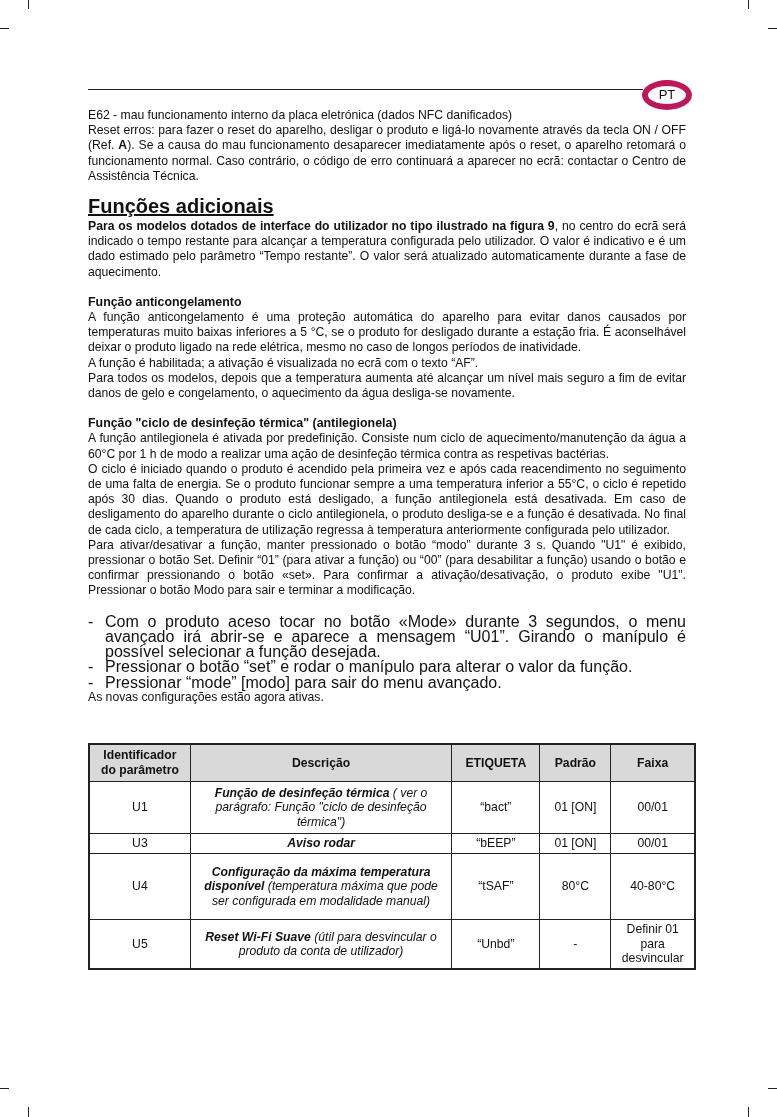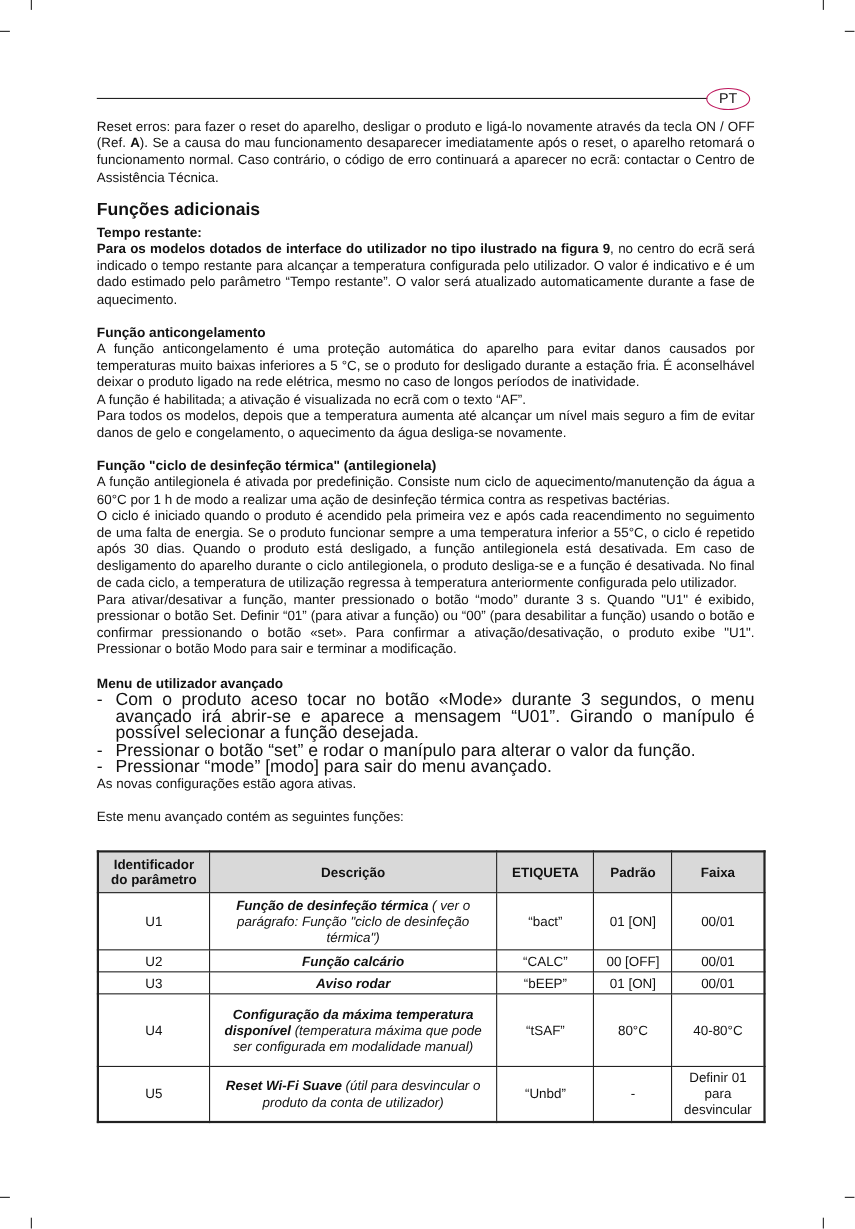--- a/index.html
+++ b/index.html
@@ -1,24 +1,24 @@
 <!DOCTYPE html>
 <html><head>
 <meta charset="utf-8">
 <style>
   html, body { margin:0; padding:0; background:#fff; }
   body { width:777px; height:1117px; position:relative; overflow:hidden;
          font-family:"Liberation Sans", sans-serif; color:#111; }
   .crop { position:absolute; background:#222; }
   .header-line { position:absolute; left:88px; top:89px; width:555px; height:1px; background:#222; }
-  .lang-badge { position:absolute; left:642px; top:80px; width:38px; height:18px; border:1px solid #be185d;
+  .lang-badge { position:absolute; left:642px; top:80px; width:38px; height:18px; border:6px solid #be185d;
                 border-radius:50%; font-size:13px; line-height:18px; text-align:center; }
   p, .ln { margin:0; font-size:12.2px; line-height:15.2px; text-align:justify; }
   .content { position:absolute; left:88px; top:108px; width:598px; }
-  h1 { font-size:16px; font-weight:bold; margin:13px 0 4px 0; line-height:18px; }
+  h1 { font-size:20px; font-weight:bold; margin:13px 0 4px 0; line-height:18px;text-decoration:underline; }
   h2 { font-size:12.4px; font-weight:bold; margin:0; line-height:15.2px; }
   .gap { height:15px; }
   ul.dash { list-style:none; margin:0; padding:0; }
   ul.dash li { position:relative; padding-left:17px; font-size:16px; line-height:15.2px; text-align:justify; }
   ul.dash li::before { content:"-"; position:absolute; left:0; }
   table { border-collapse:collapse; width:608px; margin-top:23px; font-size:12.2px; }
   th, td { border:1px solid #222; padding:2px 5px; vertical-align:middle; line-height:14.5px; }
   table { border:2px solid #222; }
   th { background:#d9d9d9; font-weight:bold; text-align:center; height:32px; }
   td.c { text-align:center; }
@@ -34,49 +34,47 @@
 <div class="crop" style="left:768px;top:28px;width:9px;height:1px;"></div>
 <div class="crop" style="left:0;top:1088px;width:9px;height:1px;"></div>
 <div class="crop" style="left:28px;top:1107px;width:1px;height:10px;"></div>
 <div class="crop" style="left:768px;top:1088px;width:9px;height:1px;"></div>
 <div class="crop" style="left:748px;top:1107px;width:1px;height:10px;"></div>
 
 <div class="header-line"></div>
 <div class="lang-badge">PT</div>
 
 <div class="content">
+  <p>E62 - mau funcionamento interno da placa eletrónica (dados NFC danificados)</p>
   <p><span>Reset erros: para fazer o reset do aparelho, desligar o produto e ligá-lo novamente através da tecla ON / OFF (Ref. </span><b>A</b><span>). Se a causa do mau funcionamento desaparecer imediatamente após o reset, o aparelho retomará o funcionamento normal. Caso contrário, o código de erro continuará a aparecer no ecrã: contactar o Centro de Assistência Técnica.</span></p>
 
   <h1>Funções adicionais</h1>
 
-  <h2>Tempo restante:</h2>
   <p><b>Para os modelos dotados de interface do utilizador no tipo ilustrado na figura 9</b><span>, no centro do ecrã será indicado o tempo restante para alcançar a temperatura configurada pelo utilizador. O valor é indicativo e é um dado estimado pelo parâmetro “Tempo restante”. O valor será atualizado automaticamente durante a fase de aquecimento.</span></p>
   <div class="gap"></div>
 
   <h2>Função anticongelamento</h2>
   <p>A função anticongelamento é uma proteção automática do aparelho para evitar danos causados por temperaturas muito baixas inferiores a 5 °C, se o produto for desligado durante a estação fria. É aconselhável deixar o produto ligado na rede elétrica, mesmo no caso de longos períodos de inatividade.</p>
   <p>A função é habilitada; a ativação é visualizada no ecrã com o texto “AF”.</p>
   <p>Para todos os modelos, depois que a temperatura aumenta até alcançar um nível mais seguro a fim de evitar danos de gelo e congelamento, o aquecimento da água desliga-se novamente.</p>
   <div class="gap"></div>
 
   <h2>Função "ciclo de desinfeção térmica" (antilegionela)</h2>
   <p>A função antilegionela é ativada por predefinição. Consiste num ciclo de aquecimento/manutenção da água a 60°C por 1 h de modo a realizar uma ação de desinfeção térmica contra as respetivas bactérias.</p>
   <p>O ciclo é iniciado quando o produto é acendido pela primeira vez e após cada reacendimento no seguimento de uma falta de energia. Se o produto funcionar sempre a uma temperatura inferior a 55°C, o ciclo é repetido após 30 dias. Quando o produto está desligado, a função antilegionela está desativada. Em caso de desligamento do aparelho durante o ciclo antilegionela, o produto desliga-se e a função é desativada. No final de cada ciclo, a temperatura de utilização regressa à temperatura anteriormente configurada pelo utilizador.</p>
   <p>Para ativar/desativar a função, manter pressionado o botão “modo” durante 3 s. Quando "U1" é exibido, pressionar o botão Set. Definir “01” (para ativar a função) ou “00” (para desabilitar a função) usando o botão e confirmar pressionando o botão «set». Para confirmar a ativação/desativação, o produto exibe "U1". Pressionar o botão Modo para sair e terminar a modificação.</p>
   <div class="gap"></div>
 
-  <h2>Menu de utilizador avançado</h2>
   <ul class="dash">
     <li>Com o produto aceso tocar no botão «Mode» durante 3 segundos, o menu avançado irá abrir-se e aparece a mensagem “U01”. Girando o manípulo é possível selecionar a função desejada.</li>
     <li>Pressionar o botão “set” e rodar o manípulo para alterar o valor da função.</li>
     <li>Pressionar “mode” [modo] para sair do menu avançado.</li>
   </ul>
   <p>As novas configurações estão agora ativas.</p>
   <div class="gap"></div>
-  <p>Este menu avançado contém as seguintes funções:</p>
 
   <table>
     <colgroup>
       <col style="width:100px">
         <col style="width:258px">
         <col style="width:87px">
         <col style="width:70px">
         <col style="width:83px">
     </colgroup>
     <thead>
@@ -87,27 +85,20 @@
         <th>Padrão</th>
         <th>Faixa</th>
       </tr>
     </thead>
     <tbody>
       <tr style="height:52px">
         <td class="c">U1</td>
         <td class="d"><b>Função de desinfeção térmica</b><span> ( ver o parágrafo: Função "ciclo de desinfeção térmica")</span></td>
         <td class="c">“bact”</td>
         <td class="c">01 [ON]</td>
-        <td class="c">00/01</td>
-      </tr>
-      <tr style="height:20px">
-        <td class="c">U2</td>
-        <td class="d"><b>Função calcário</b><span></span></td>
-        <td class="c">“CALC”</td>
-        <td class="c">00 [OFF]</td>
         <td class="c">00/01</td>
       </tr>
       <tr style="height:20px">
         <td class="c">U3</td>
         <td class="d"><b>Aviso rodar</b><span></span></td>
         <td class="c">“bEEP”</td>
         <td class="c">01 [ON]</td>
         <td class="c">00/01</td>
       </tr>
       <tr style="height:66px">

